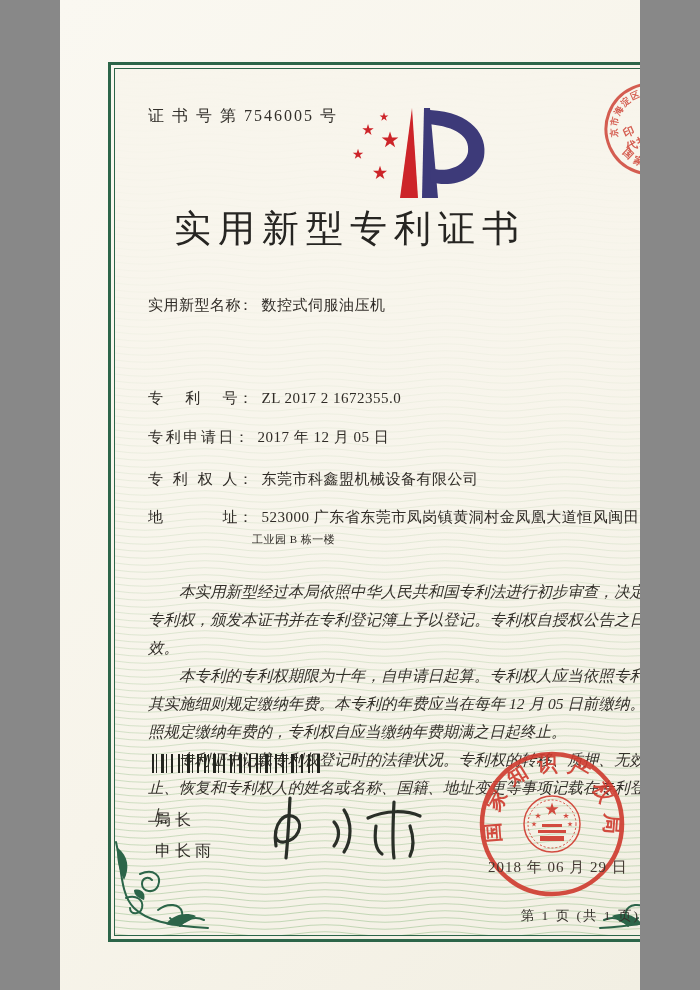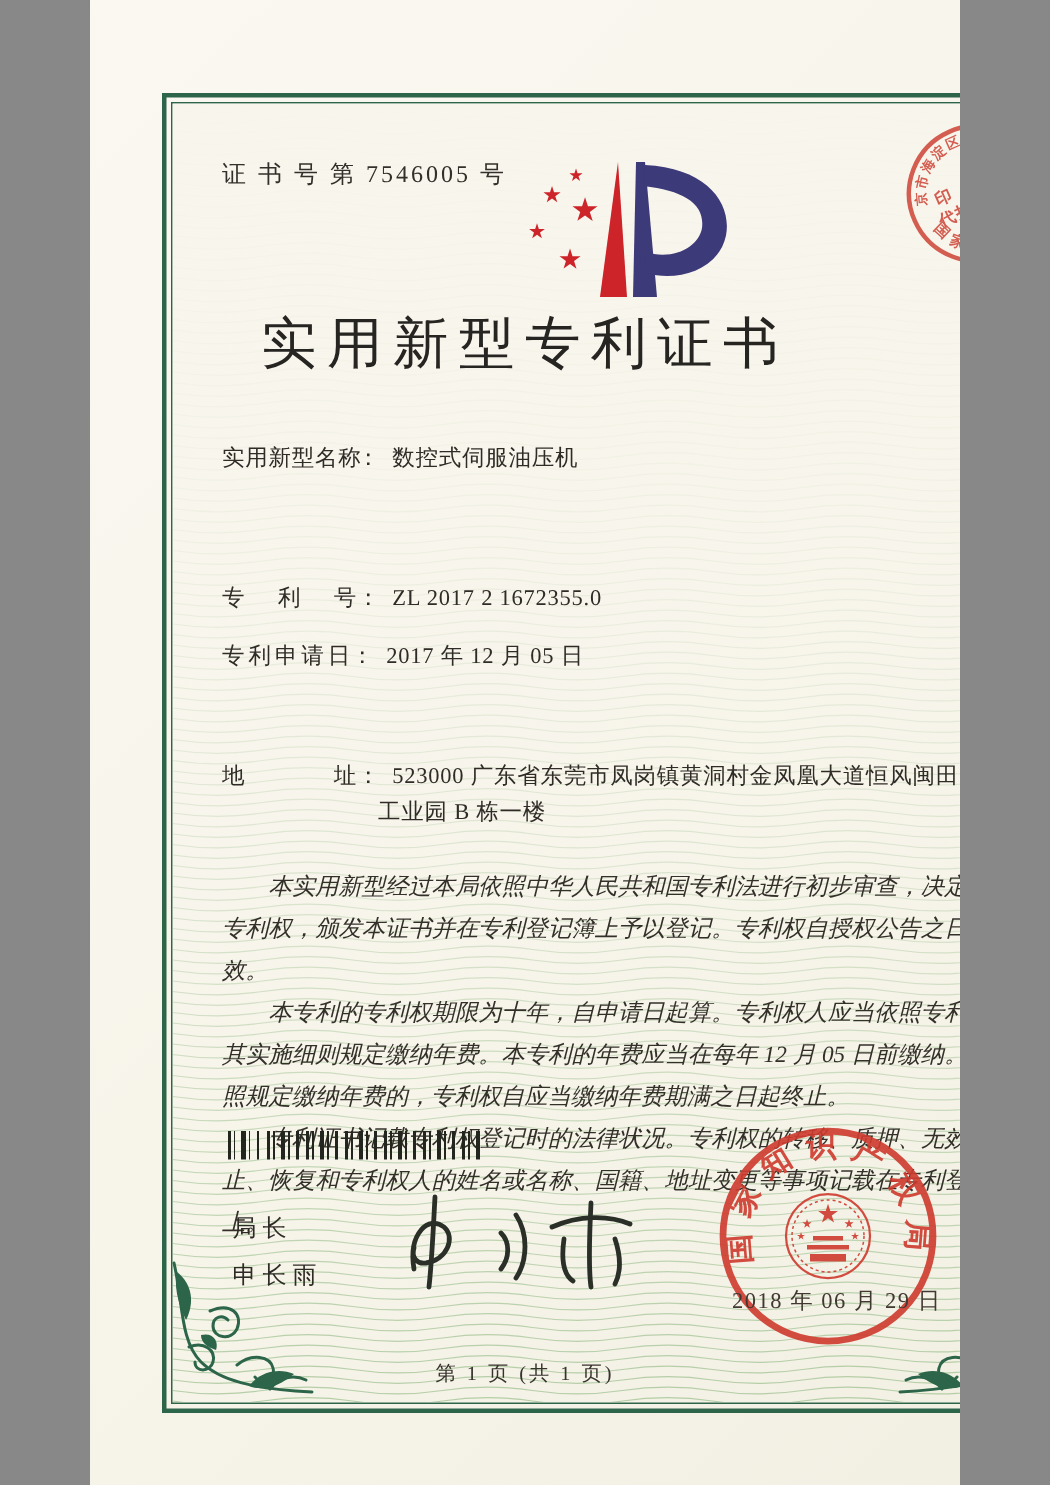--- a/index.html
+++ b/index.html
@@ -16,36 +16,36 @@
     rgba(248,245,236,.42) 55%,rgba(248,245,236,.10) 82%,rgba(248,245,236,0) 100%);}
   .layer{position:absolute;inset:0;}
   .cert-no{position:absolute;left:88px;top:106px;font-size:16px;letter-spacing:2px;color:#33302b;}
   .logo{position:absolute;left:278px;top:102px;}
   .title{position:absolute;left:0;right:0;top:204px;text-align:center;
     font-size:37px;font-weight:normal;letter-spacing:7px;color:#262522;}
   .row{position:absolute;left:88px;font-size:15px;letter-spacing:.5px;white-space:nowrap;color:#2f2b26;}
   .lbl{display:inline-block;width:90px;text-align:justify;text-align-last:justify;vertical-align:top;}
   .lbl5{width:86px;font-family:Liberation Serif, serif;}
   .val{margin-left:8px;}
-  .addr2{position:absolute;left:192px;top:532px;font-size:15px;letter-spacing:.5px;color:#2f2b26;}
+  .addr2{position:absolute;left:192px;top:532px;font-size:11px;letter-spacing:.5px;color:#2f2b26;}
   .grant-right{position:absolute;left:362px;top:0;}
   .body-text{position:absolute;left:88px;top:578px;width:528px;font-size:15.5px;line-height:28px;
     font-style:italic;text-align:justify;color:#33302a;}
   .body-text p{margin:0;text-indent:2em;}
   .barcode{position:absolute;left:92px;top:754px;width:170px;height:19px;
     background:repeating-linear-gradient(90deg,
       #23251f 0 2px,transparent 2px 4px,#23251f 4px 5px,transparent 5px 9px,
       #23251f 9px 12px,transparent 12px 14px,#23251f 14px 15px,transparent 15px 19px,
       #23251f 19px 21px,transparent 21px 26px);}
   .sign-block{position:absolute;left:95px;top:804px;font-size:16px;letter-spacing:4px;line-height:31px;color:#2e2b26;}
   .signature{position:absolute;left:188px;top:788px;}
   .seal{position:absolute;left:412px;top:744px;}
   .seal-date{position:absolute;left:428px;top:858px;font-size:15px;letter-spacing:1px;color:#413831;z-index:5;}
   .tax-stamp{position:absolute;left:526px;top:64px;opacity:.88;}
-  .footer{position:absolute;left:0;right:0;top:907px;text-align:center;font-size:13.5px;letter-spacing:2px;color:#36322c;}
+  .footer{position:absolute;left:0;right:0;top:907px;text-align:right;font-size:13.5px;letter-spacing:2px;color:#36322c;}
   .flourish{position:absolute;z-index:1;}
 </style>
 </head>
 <body>
 
 <div class="paper">
 
   <div class="frame">
     <div class="frame-inner">
       <svg class="waves" id="waves" width="584" height="866">
@@ -230,20 +230,23 @@
 
     <div class="row" style="top:296px">
       <span class="lbl">实用新型名称</span><span>：</span><span class="val">数控式伺服油压机</span>
     </div>
     <div class="row" style="top:389px">
       <span class="lbl">专利号</span><span>：</span><span class="val">ZL 2017 2 1672355.0</span>
     </div>
     <div class="row" style="top:428px">
       <span class="lbl lbl5">专利申请日</span><span>：</span><span class="val">2017 年 12 月 05 日</span>
     </div>
+    <div class="row" style="top:470px">
+      <span class="lbl">专利权人</span><span>：</span><span class="val">东莞市科鑫盟机械设备有限公司</span>
+    </div>
     <div class="row" style="top:508px">
       <span class="lbl">地址</span><span>：</span><span class="val">523000 广东省东莞市凤岗镇黄洞村金凤凰大道恒风闽田</span>
     </div>
     <div class="addr2">工业园 B 栋一楼</div>
 
     <div class="body-text">
       <p>本实用新型经过本局依照中华人民共和国专利法进行初步审查，决定授予专利权，颁发本证书并在专利登记簿上予以登记。专利权自授权公告之日起生效。</p>
       <p>本专利的专利权期限为十年，自申请日起算。专利权人应当依照专利法及其实施细则规定缴纳年费。本专利的年费应当在每年 12 月 05 日前缴纳。未按照规定缴纳年费的，专利权自应当缴纳年费期满之日起终止。</p>
       <p>专利证书记载专利权登记时的法律状况。专利权的转移、质押、无效、终止、恢复和专利权人的姓名或名称、国籍、地址变更等事项记载在专利登记簿上。</p>
     </div>

